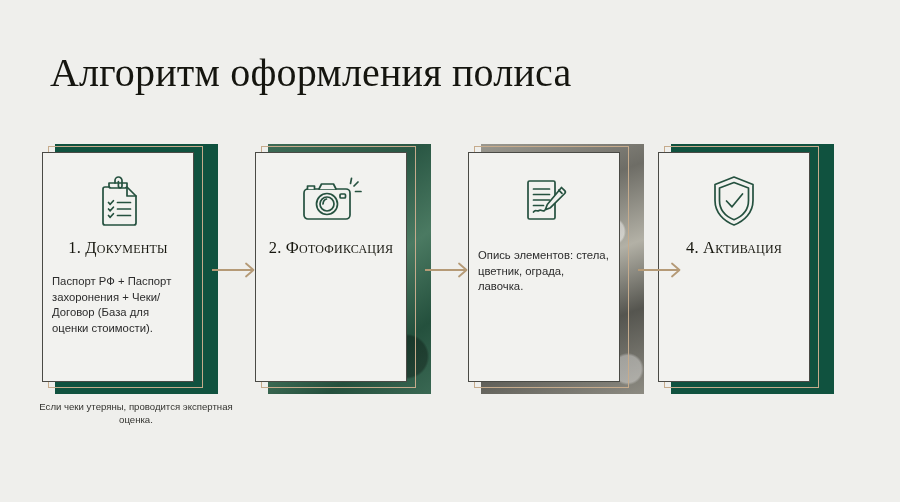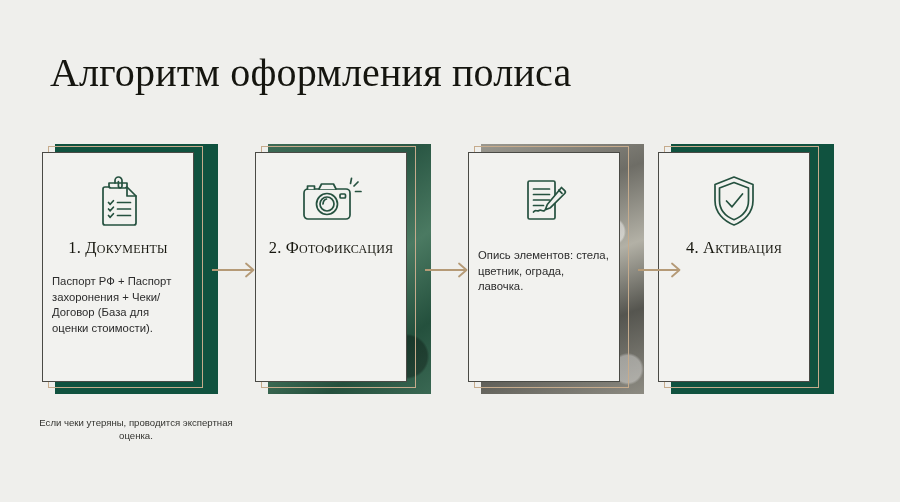--- a/index.html
+++ b/index.html
@@ -125,21 +125,21 @@
     width:48px; height:16px;
   }
   .arrow.a1{left:212px;}
   .arrow.a2{left:425px;}
   .arrow.a3{left:638px;}
   .arrow svg{display:block;}
 
   
   .footnote{
     position:absolute;
-    left:36px; top:416px;
+    left:36px; top:400px;
     width:200px;
     text-align:center;
     font-size:9.6px;
     line-height:13px;
     color:#33332f;
   }
 </style>
 </head>
 <body>
 

